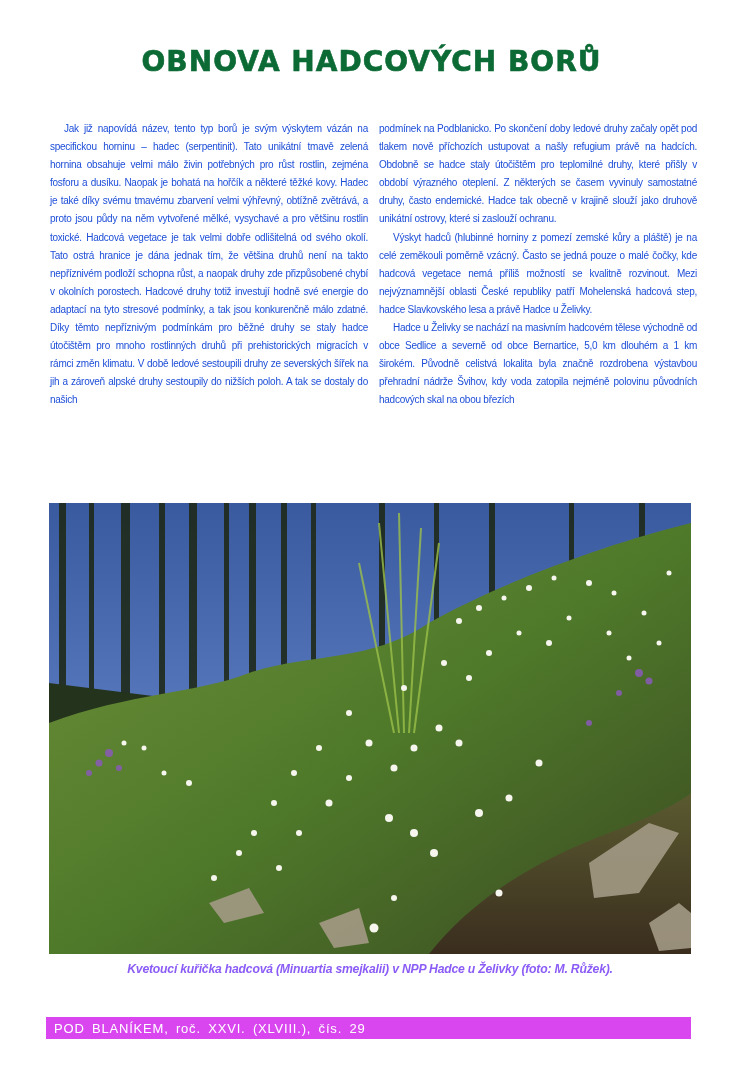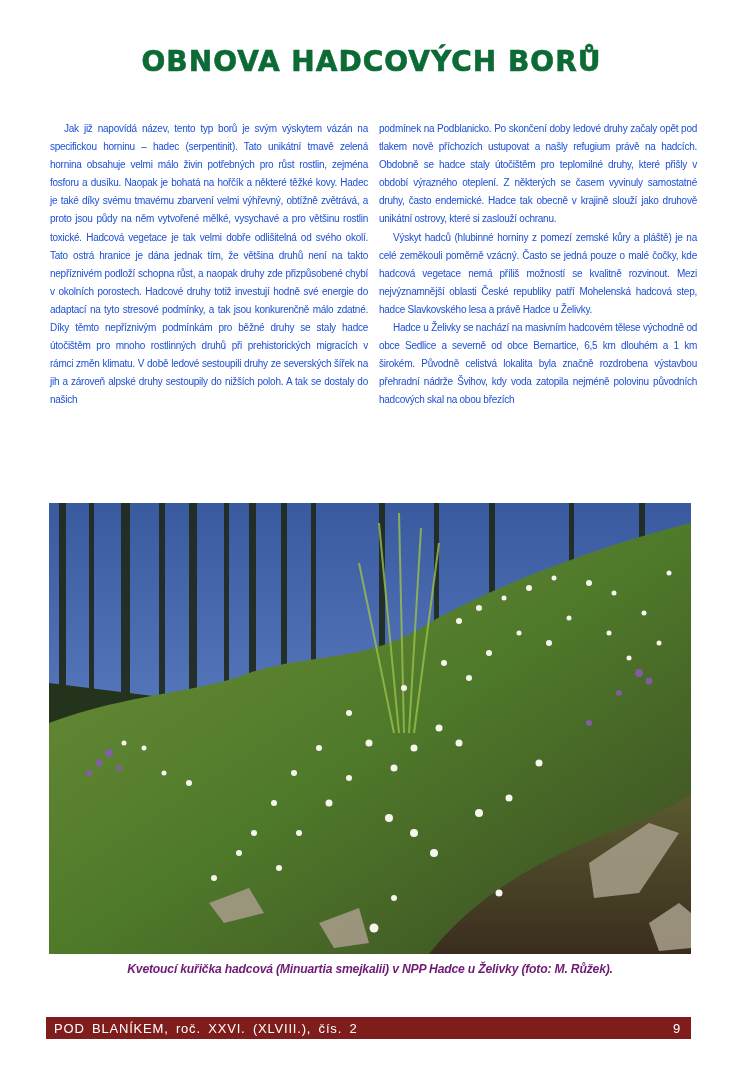--- a/index.html
+++ b/index.html
@@ -24,45 +24,45 @@
   .col p { margin: 0; text-indent: 14px; }
   .col p.noindent { text-indent: 0; }
   .photo {
     position: absolute; left: 49px; top: 503px; width: 642px; height: 451px; overflow: hidden;
     background: linear-gradient(180deg, #2a3a55 0%, #3c5a8a 10%, #33492e 30%, #5a7a2e 55%, #5d6b2c 75%, #4a3f2a 100%);
   }
   .photo svg { display: block; }
   .caption {
     position: absolute; left: 49px; top: 962px; width: 642px; text-align: center;
     font-family: "Liberation Sans", sans-serif; font-style: italic; font-weight: bold;
-    font-size: 12.2px; color: #701a75; letter-spacing: -0.2px;
+    font-size: 12.2px; color: #8b5cf6; letter-spacing: -0.2px;
   }
   .footer {
-    position: absolute; left: 46px; top: 1017px; width: 645px; height: 22px; background: #7f1d1d;
+    position: absolute; left: 46px; top: 1017px; width: 645px; height: 22px; background: #d946ef;
     color: #ffffff; font-family: "Liberation Sans", sans-serif; font-size: 13px;
-    display: flex; align-items: center; justify-content: space-between; box-sizing: border-box;
+    display: flex; align-items: center; box-sizing: border-box;
     padding: 0 10px 0 8px; letter-spacing: 0.8px;
   }
   .footer span { word-spacing: 3px; }
 </style>
 </head>
 <body>
 
 <div class="title">
   <div>OBNOVA HADCOVÝCH BORŮ</div>
 </div>
 
 <div class="col left">
   <p>Jak již napovídá název, tento typ borů je svým výskytem vázán na specifickou horninu – hadec (serpentinit). Tato unikátní tmavě zelená hornina obsahuje velmi málo živin potřebných pro růst rostlin, zejména fosforu a dusíku. Naopak je bohatá na hořčík a některé těžké kovy. Hadec je také díky svému tmavému zbarvení velmi výhřevný, obtížně zvětrává, a proto jsou půdy na něm vytvořené mělké, vysychavé a pro většinu rostlin toxické. Hadcová vegetace je tak velmi dobře odlišitelná od svého okolí. Tato ostrá hranice je dána jednak tím, že většina druhů není na takto nepříznivém podloží schopna růst, a naopak druhy zde přizpůsobené chybí v okolních porostech. Hadcové druhy totiž investují hodně své energie do adaptací na tyto stresové podmínky, a tak jsou konkurenčně málo zdatné. Díky těmto nepříznivým podmínkám pro běžné druhy se staly hadce útočištěm pro mnoho rostlinných druhů při prehistorických migracích v rámci změn klimatu. V době ledové sestoupili druhy ze severských šířek na jih a zároveň alpské druhy sestoupily do nižších poloh. A tak se dostaly do našich</p>
 </div>
 
 <div class="col right">
   <p class="noindent">podmínek na Podblanicko. Po skončení doby ledové druhy začaly opět pod tlakem nově příchozích ustupovat a našly refugium právě na hadcích. Obdobně se hadce staly útočištěm pro teplomilné druhy, které přišly v období výrazného oteplení. Z některých se časem vyvinuly samostatné druhy, často endemické. Hadce tak obecně v krajině slouží jako druhově unikátní ostrovy, které si zaslouží ochranu.</p>
   <p>Výskyt hadců (hlubinné horniny z pomezí zemské kůry a pláště) je na celé zeměkouli poměrně vzácný. Často se jedná pouze o malé čočky, kde hadcová vegetace nemá příliš možností se kvalitně rozvinout. Mezi nejvýznamnější oblasti České republiky patří Mohelenská hadcová step, hadce Slavkovského lesa a právě Hadce u Želivky.</p>
-  <p>Hadce u Želivky se nachází na masivním hadcovém tělese východně od obce Sedlice a severně od obce Bernartice, 6,5 km dlouhém a 1 km širokém. Původně celistvá lokalita byla značně rozdrobena výstavbou přehradní nádrže Švihov, kdy voda zatopila nejméně polovinu původních hadcových skal na obou březích</p>
+  <p>Hadce u Želivky se nachází na masivním hadcovém tělese východně od obce Sedlice a severně od obce Bernartice, 5,0 km dlouhém a 1 km širokém. Původně celistvá lokalita byla značně rozdrobena výstavbou přehradní nádrže Švihov, kdy voda zatopila nejméně polovinu původních hadcových skal na obou březích</p>
 </div>
 
 <div class="photo" aria-label="Flowering white Minuartia smejkalii on a rocky serpentine slope with pine forest and blue sky in background">
   <svg width="642" height="451" viewBox="0 0 642 451">
     <defs>
       <linearGradient id="sky" x1="0" y1="0" x2="0" y2="1">
         <stop offset="0" stop-color="#3a5aa0"></stop>
         <stop offset="0.6" stop-color="#5f7fc4"></stop>
         <stop offset="1" stop-color="#2f4420"></stop>
       </linearGradient>

